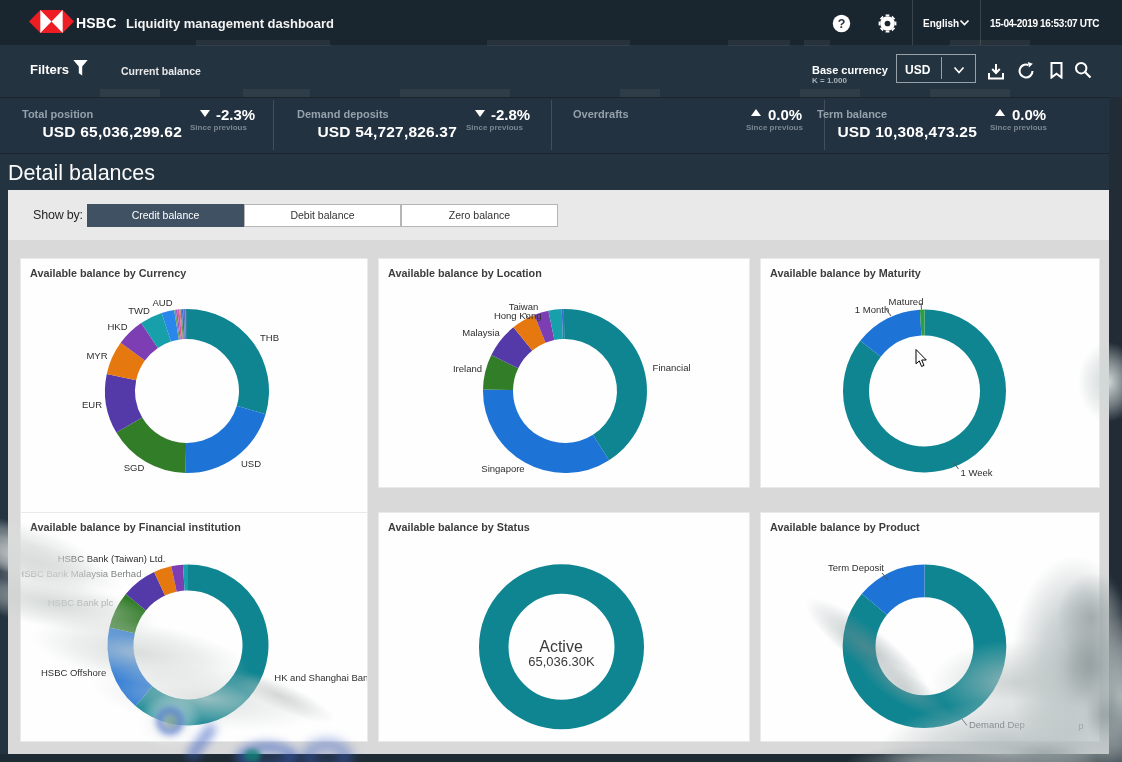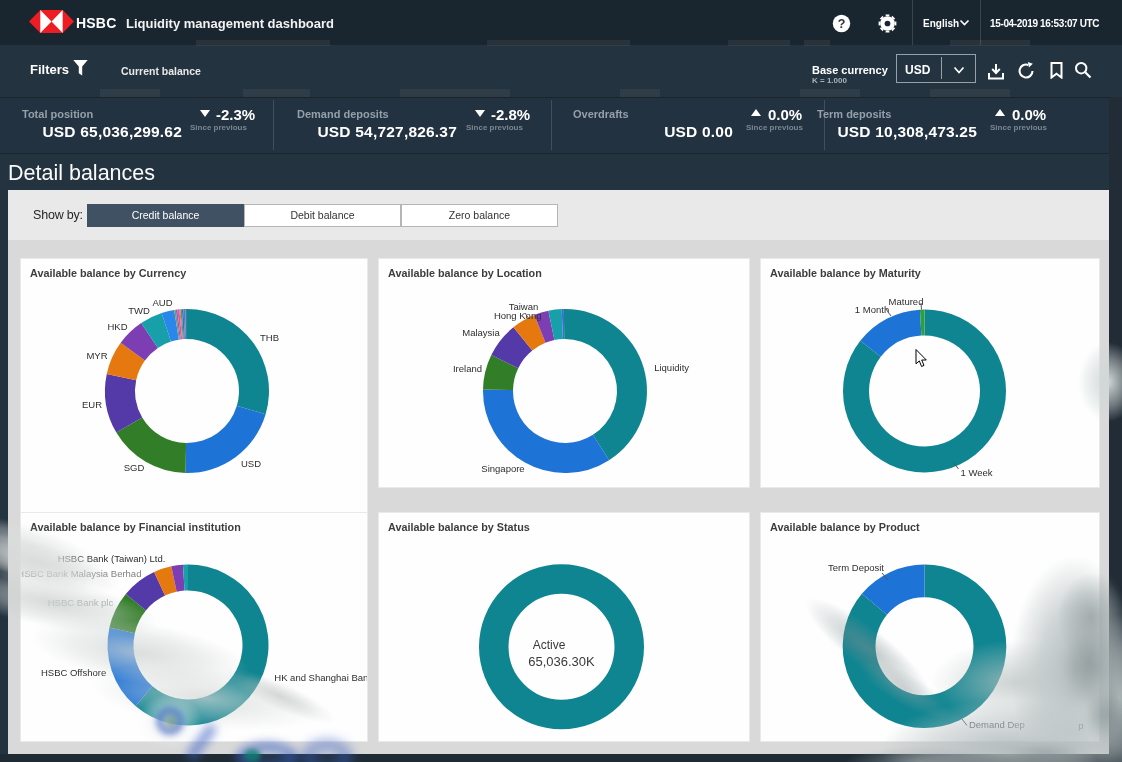--- a/index.html
+++ b/index.html
@@ -90,25 +90,24 @@
 <div class="abs kv" style="left:-68px;top:122px;width:250px">USD 65,036,299.62</div>
 <div class="abs tri-dn" style="left:200px;top:110px"></div>
 <div class="abs pct" style="left:216px;top:106px">-2.3%</div>
 <div class="abs sp" style="left:190px;top:122.5px">Since previous</div>
 <div class="abs kl" style="left:297px;top:108px;width:160px">Demand deposits</div>
 <div class="abs kv" style="left:207px;top:122px;width:250px">USD 54,727,826.37</div>
 <div class="abs tri-dn" style="left:475px;top:110px"></div>
 <div class="abs pct" style="left:491px;top:106px">-2.8%</div>
 <div class="abs sp" style="left:466px;top:122.5px">Since previous</div>
 <div class="abs kl" style="left:573px;top:108px;width:160px">Overdrafts</div>
-<div class="abs kv" style="left:483px;top:122px;width:250px">USD 0.00</div>
 <div class="abs tri-up" style="left:751px;top:109px"></div>
 <div class="abs pct" style="left:768px;top:106px">0.0%</div>
 <div class="abs sp" style="left:746px;top:122.5px">Since previous</div>
-<div class="abs kl" style="left:817px;top:108px;width:160px">Term deposits</div>
+<div class="abs kl" style="left:817px;top:108px;width:160px">Term balance</div>
 <div class="abs kv" style="left:727px;top:122px;width:250px">USD 10,308,473.25</div>
 <div class="abs tri-up" style="left:995px;top:109px"></div>
 <div class="abs pct" style="left:1012px;top:106px">0.0%</div>
 <div class="abs sp" style="left:990px;top:122.5px">Since previous</div>
 <div class="abs" style="left:0;top:153px;width:1110px;height:37px;background:#243340;border-top:1px solid #1b232b"></div>
 <div class="abs" style="left:8px;top:161px;font-size:21.5px;color:#fafafa">Detail balances</div>
 <div class="abs" style="left:1109px;top:97px;width:13px;height:665px;background:#222c36"></div>
 <div class="abs" style="left:8px;top:190px;width:1101px;height:565px;background:#d9d9d9"></div>
 <div class="abs" style="left:8px;top:190px;width:1101px;height:50px;background:#e9e9e9"></div>
 <div class="abs" style="left:33px;top:208px;font-size:12.5px;letter-spacing:-.2px;color:#262626">Show by:</div>
@@ -155,21 +154,21 @@
         <path d="M155.28,55.97 A82,82 0 0 1 169.37,51.70 L175.46,81.08 A52,52 0 0 0 166.52,83.79 Z" fill="#7d3eb4"></path>
         <path d="M169.37,51.70 A82,82 0 0 1 182.71,50.07 L183.91,80.04 A52,52 0 0 0 175.46,81.08 Z" fill="#17a0aa"></path>
         <path d="M182.71,50.07 A82,82 0 0 1 184.86,50.01 L185.27,80.01 A52,52 0 0 0 183.91,80.04 Z" fill="#3d6ed0"></path>
         <path d="M184.86,50.01 A82,82 0 0 1 186.00,50.00 L186.00,80.00 A52,52 0 0 0 185.27,80.01 Z" fill="#0e8591"></path>
       </svg>
       <div class="lb" style="left:144.5px;top:42px;">Taiwan</div>
       <div class="lb" style="left:118.7px;top:50.5px;padding-left:40px;">Hong Kong</div>
       <div class="lb" style="left:102px;top:68px;">Malaysia</div>
       <div class="lb" style="left:88.5px;top:103.8px;">Ireland</div>
       <div class="lb" style="left:124px;top:203.5px;">Singapore</div>
-      <div class="lb" style="left:292.6px;top:102.8px;">Liquidity</div>
+      <div class="lb" style="left:292.6px;top:102.8px;">Financial</div>
       <svg style="position:absolute;left:145px;top:53px" width="6" height="8">
         <line x1="1" y1="1" x2="5" y2="7" stroke="#555" stroke-width="1"></line>
       </svg>
     </div>
 <div class="card" style="left:760px;top:258px;width:340px;height:230px">
       <div class="ct">Available balance by Maturity</div>
       <svg width="340" height="230" viewBox="0 0 340 230" style="position:absolute;left:0;top:0">
         <path d="M163.50,50.50 A81.5,81.5 0 1 1 99.28,81.82 L119.77,97.83 A55.5,55.5 0 1 0 163.50,76.50 Z" fill="#0e8591"></path>
         <path d="M99.28,81.82 A81.5,81.5 0 0 1 158.95,50.63 L160.40,76.59 A55.5,55.5 0 0 0 119.77,97.83 Z" fill="#1e73d7"></path>
         <path d="M158.95,50.63 A81.5,81.5 0 0 1 163.50,50.50 L163.50,76.50 A55.5,55.5 0 0 0 160.40,76.59 Z" fill="#2e9e3e"></path>
@@ -202,21 +201,21 @@
       <div class="lb" style="left:58.4px;top:55.4px;color:#7d8280;">HSBC Bank Malaysia Berhad</div>
       <div class="lb" style="left:59.5px;top:84px;color:#a2a6a4;">HSBC Bank plc</div>
       <div class="lb" style="left:52.6px;top:153.5px;">HSBC Offshore</div>
       <div class="lb" style="left:309px;top:159.3px;">HK and Shanghai Banking</div>
     </div>
 <div class="card" style="left:378px;top:512px;width:372px;height:230px">
       <div class="ct">Available balance by Status</div>
       <svg width="372" height="230" viewBox="0 0 372 230" style="position:absolute;left:0;top:0">
         <circle cx="182.5" cy="133.8" r="67.75" fill="none" stroke="#0e8591" stroke-width="29.5"></circle>
       </svg>
-      <div class="lb" style="left:170px;top:125px;color:#3a3a3a;font-size:12px">Active</div>
+      <div class="lb" style="left:182px;top:125px;color:#3a3a3a;font-size:16px">Active</div>
       <div class="lb" style="left:182.5px;top:141px;color:#3a3a3a;font-size:13px">65,036.30K</div>
     </div>
 <div class="card" style="left:760px;top:512px;width:340px;height:230px">
       <div class="ct">Available balance by Product</div>
       <svg width="340" height="230" viewBox="0 0 340 230" style="position:absolute;left:0;top:0">
         <path d="M163.50,51.50 A81.8,81.8 0 1 1 100.84,80.72 L125.96,101.80 A49,49 0 1 0 163.50,84.30 Z" fill="#0e8591"></path>
         <path d="M100.84,80.72 A81.8,81.8 0 0 1 163.50,51.50 L163.50,84.30 A49,49 0 0 0 125.96,101.80 Z" fill="#1e73d7"></path>
       </svg>
       <div class="lb" style="left:95px;top:49.4px;">Term Deposit</div>
       <div class="lb" style="left:235.9px;top:206px;color:#53585a;">Demand Dep</div>

